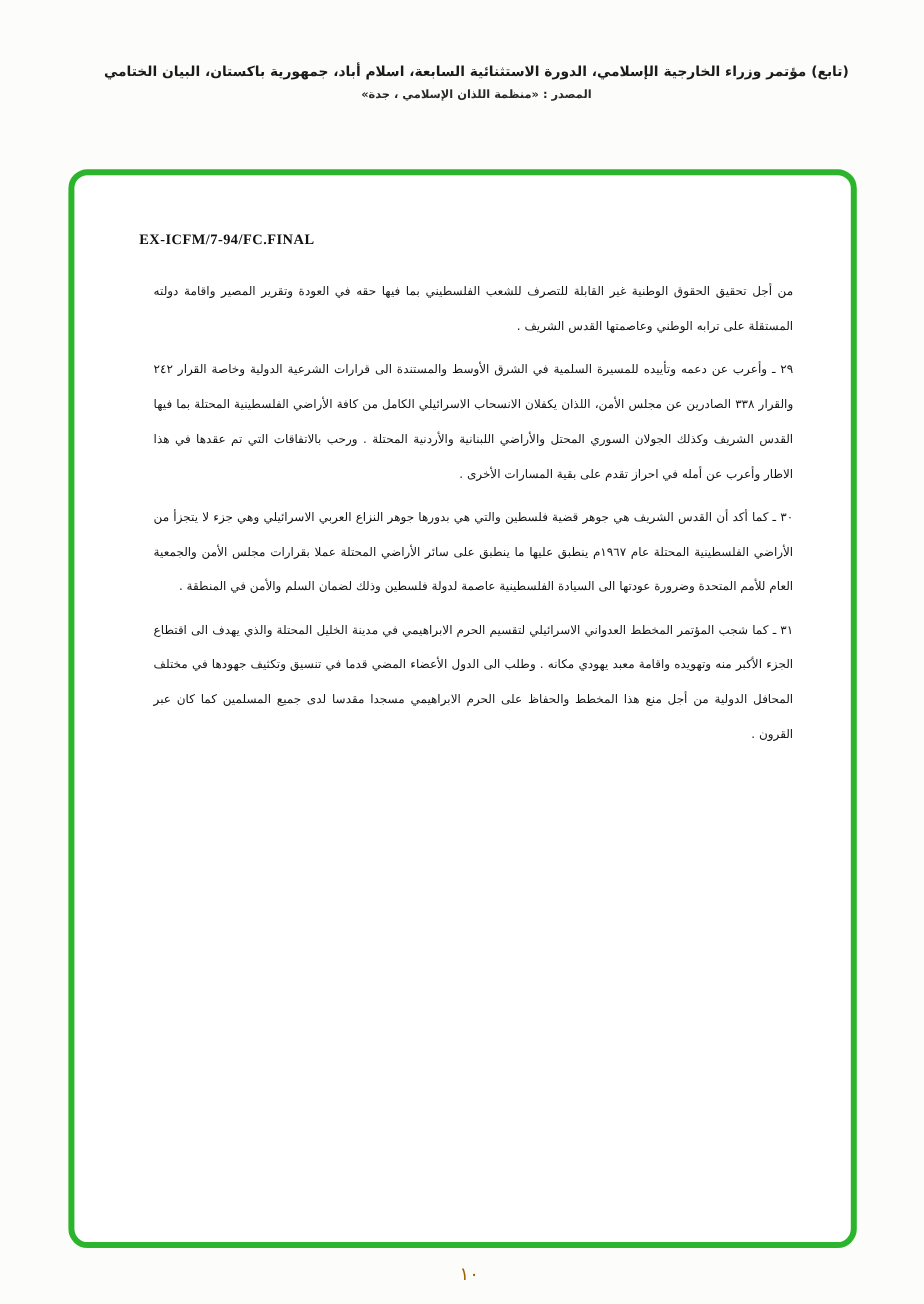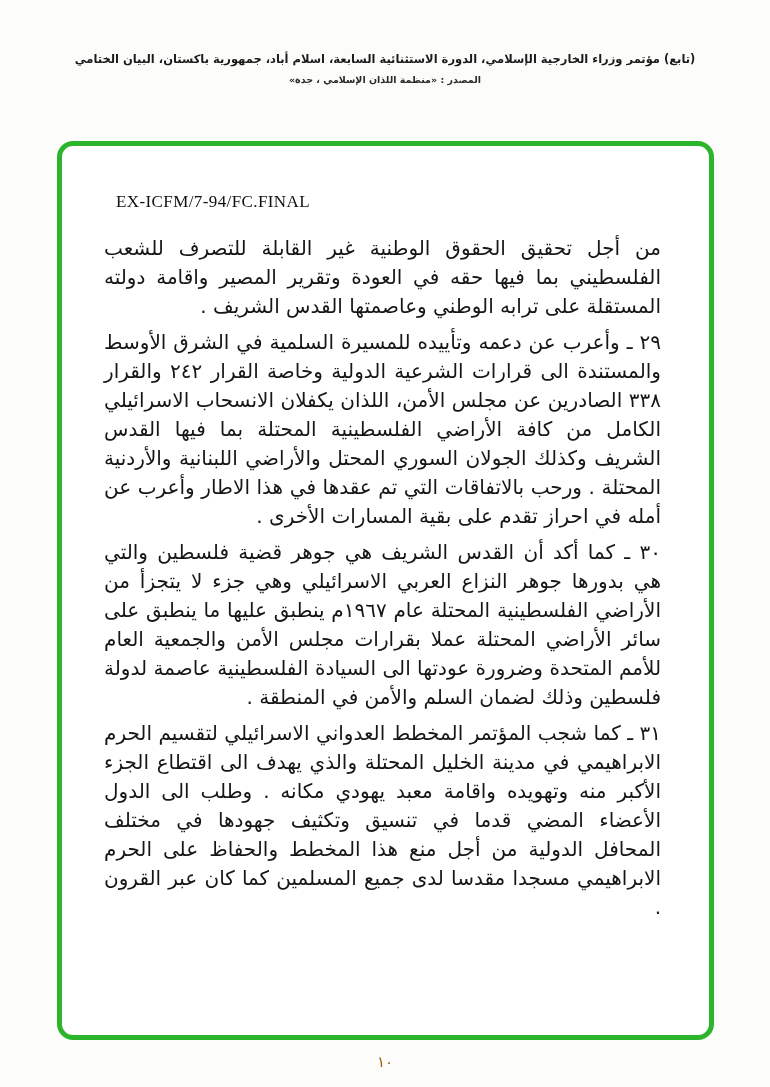--- a/index.html
+++ b/index.html
@@ -1,15 +1,15 @@
 <!DOCTYPE html>
 <html lang="ar" style="--green: #2cb52c; --ink: #161616;"><head>
 <meta charset="utf-8">
 <style>
-  * { box-sizing: border-box; }
+  * { box-sizing: border-box; padding-left: 12px; }
   html, body { margin: 0; padding: 0; }
   body {
     width: 770px;
     height: 1087px;
     position: relative;
     background: #fcfcfa;
     font-family: "DejaVu Sans", sans-serif;
     overflow: hidden;
     color: var(--ink, #161616);
   }
@@ -47,31 +47,31 @@
     border-radius: 16px;
     background: #ffffff;
     padding: 46px 48px 0 42px;
     overflow: hidden;
   }
 
   .doc-code {
     direction: ltr;
     text-align: left;
     font-family: "Liberation Serif", "DejaVu Serif", serif;
-    font-weight: 400;
-    font-size: 17px;
+    font-weight: 700;
+    font-size: 12px;
     letter-spacing: 0.4px;
     color: #101010;
     padding-left: 12px;
     margin-bottom: 22px;
   }
 
   .doc-body {
     direction: rtl;
-    font-size: 20px;
+    font-size: 10px;
     line-height: 29px;
     color: var(--ink, #161616);
   }
   .doc-body p.para {
     margin: 0 0 7px 0;
     text-align: justify;
     text-align-last: right;
   }
 
   .page-number {

